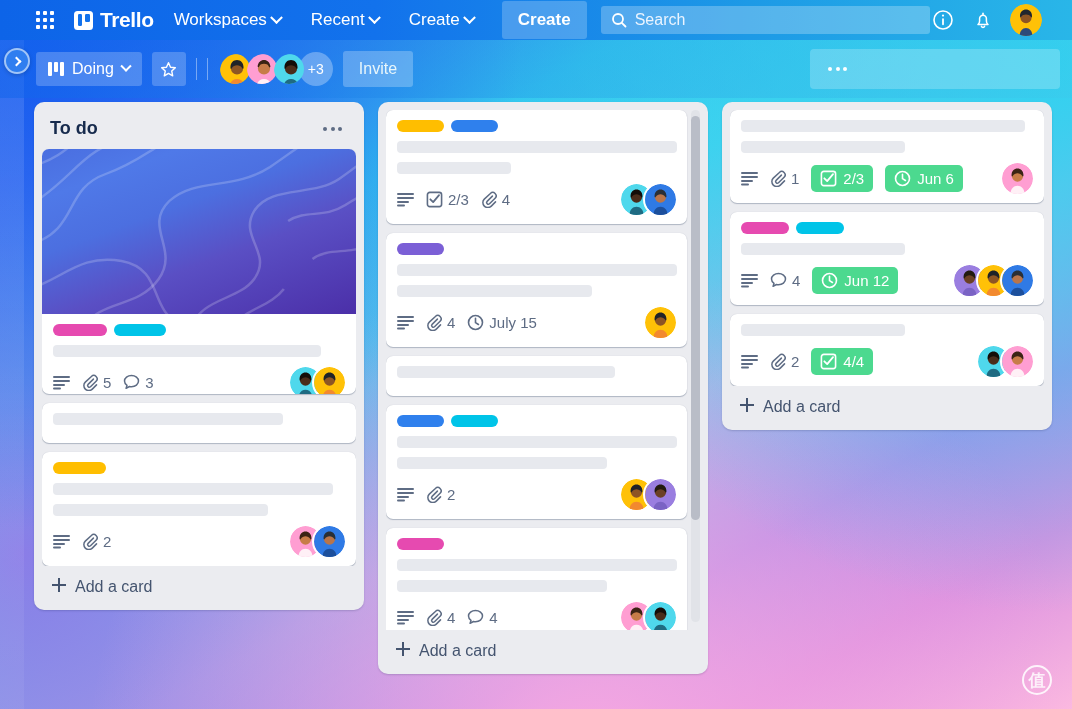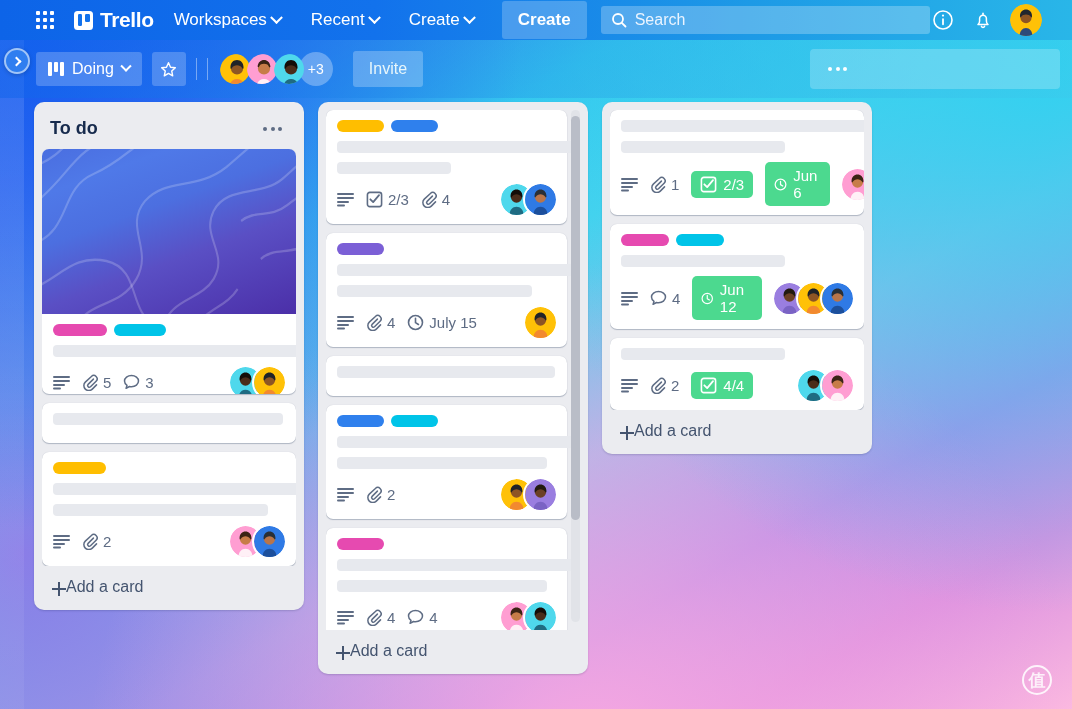--- a/index.html
+++ b/index.html
@@ -104,21 +104,21 @@
   .av {
     width: 34px; height: 34px; border-radius: 50%; overflow: hidden; flex: none;
     position: relative; cursor: pointer;
   }
   .av-more {
     width: 34px; height: 34px; border-radius: 50%; background: rgba(255,255,255,0.3);
     color: #fff; font-size: 14px; display: flex; align-items: center; justify-content: center;
     margin-left: -7px; cursor: pointer; font-weight: 500;
   }
   .invite-btn { background: rgba(255,255,255,0.25); color: #e8f6fb; font-size: 16px;
-                padding: 9px 16px; border-radius: 3px; margin-left: 10px; cursor: pointer; }
+                padding: 9px 16px; border-radius: 3px; cursor: pointer; }
   .bb-more { margin-left: auto; background: rgba(255,255,255,0.22); border-radius: 4px;
              width: 250px; height: 40px; display:flex; align-items:center; padding-left: 18px; cursor:pointer; }
   .dots3 { display: flex; gap: 3.5px; }
   .dots3 i { width: 4px; height: 4px; background: #fff; border-radius: 50%; display: block; }
 
   
   .rail {
     position: absolute; left: 0; top: 40px; bottom: 0; width: 24px;
     background: linear-gradient(180deg, rgba(255,255,255,0.12), rgba(255,255,255,0.05));
     z-index: 12;
@@ -132,21 +132,21 @@
   .rail-expand .chev-r { width: 7px; height: 7px; border-right: 2px solid #fff; border-top: 2px solid #fff;
                          transform: rotate(45deg); margin-left: -2px; }
 
   
   .board {
     position: absolute; top: 98px; left: 24px; right: 0; bottom: 0;
     display: flex; align-items: flex-start; gap: 14px; padding: 4px 0 0 10px;
     z-index: 10;
   }
   .list {
-    width: 270px; flex: none; background: #ebecf0; border-radius: 10px;
+    width: 330px; flex: none; background: #ebecf0; border-radius: 10px;
     padding: 8px 8px 8px 8px; max-height: 596px; display: flex; flex-direction: column;
     box-shadow: 0 1px 2px rgba(9,30,66,0.18);
   }
   .list-header {
     display: flex; align-items: center; justify-content: space-between;
     padding: 8px 8px 10px 8px;
   }
   .list-title { font-size: 18px; font-weight: 700; color: #172b4d; }
   .list-menu { display: flex; gap: 3.5px; padding: 6px; cursor: pointer; border-radius: 3px; }
   .list-menu i { width: 4px; height: 4px; background: #5e6c84; border-radius: 50%; display: block; }
@@ -171,21 +171,21 @@
   .badges { display: flex; align-items: center; gap: 12px; margin-top: 4px; min-height: 32px; }
   .badge { display: flex; align-items: center; gap: 5px; color: #5e6c84; font-size: 15px; }
   .badge.green {
     background: #4cd98f; color: #fff; border-radius: 5px; padding: 5px 9px; gap: 6px; font-weight: 400;
   }
   .badge.green svg * { stroke: #fff; }
   .badge-spacer { margin-left: auto; display: flex; align-items: center; }
   .badge-spacer .av { width: 31px; height: 31px; margin-left: -7px; box-shadow: 0 0 0 2px #fff; }
   .badge-spacer .av:first-child { margin-left: 0; }
   .add-card {
-    display: flex; align-items: flex-end; color: #44546f; font-size: 16px;
+    display: flex; align-items: flex-start; gap: 9px; color: #44546f; font-size: 16px;
     padding: 12px 10px 6px 10px; cursor: pointer;
   }
   .plus { position: relative; width: 14px; height: 14px; flex: none; }
   .plus::before, .plus::after { content:""; position:absolute; background:#44546f; }
   .plus::before { left: 0; top: 6px; width: 14px; height: 2px; }
   .plus::after { top: 0; left: 6px; width: 2px; height: 14px; }
 
   
   .vscroll { position: absolute; right: 0px; top: 0; width: 9px; bottom: 8px; background: #e1e3e8; border-radius: 5px; }
   .vthumb { position: absolute; left: 0; top: 6px; width: 9px; height: 404px; background: #b9bdc7; border-radius: 5px; }

